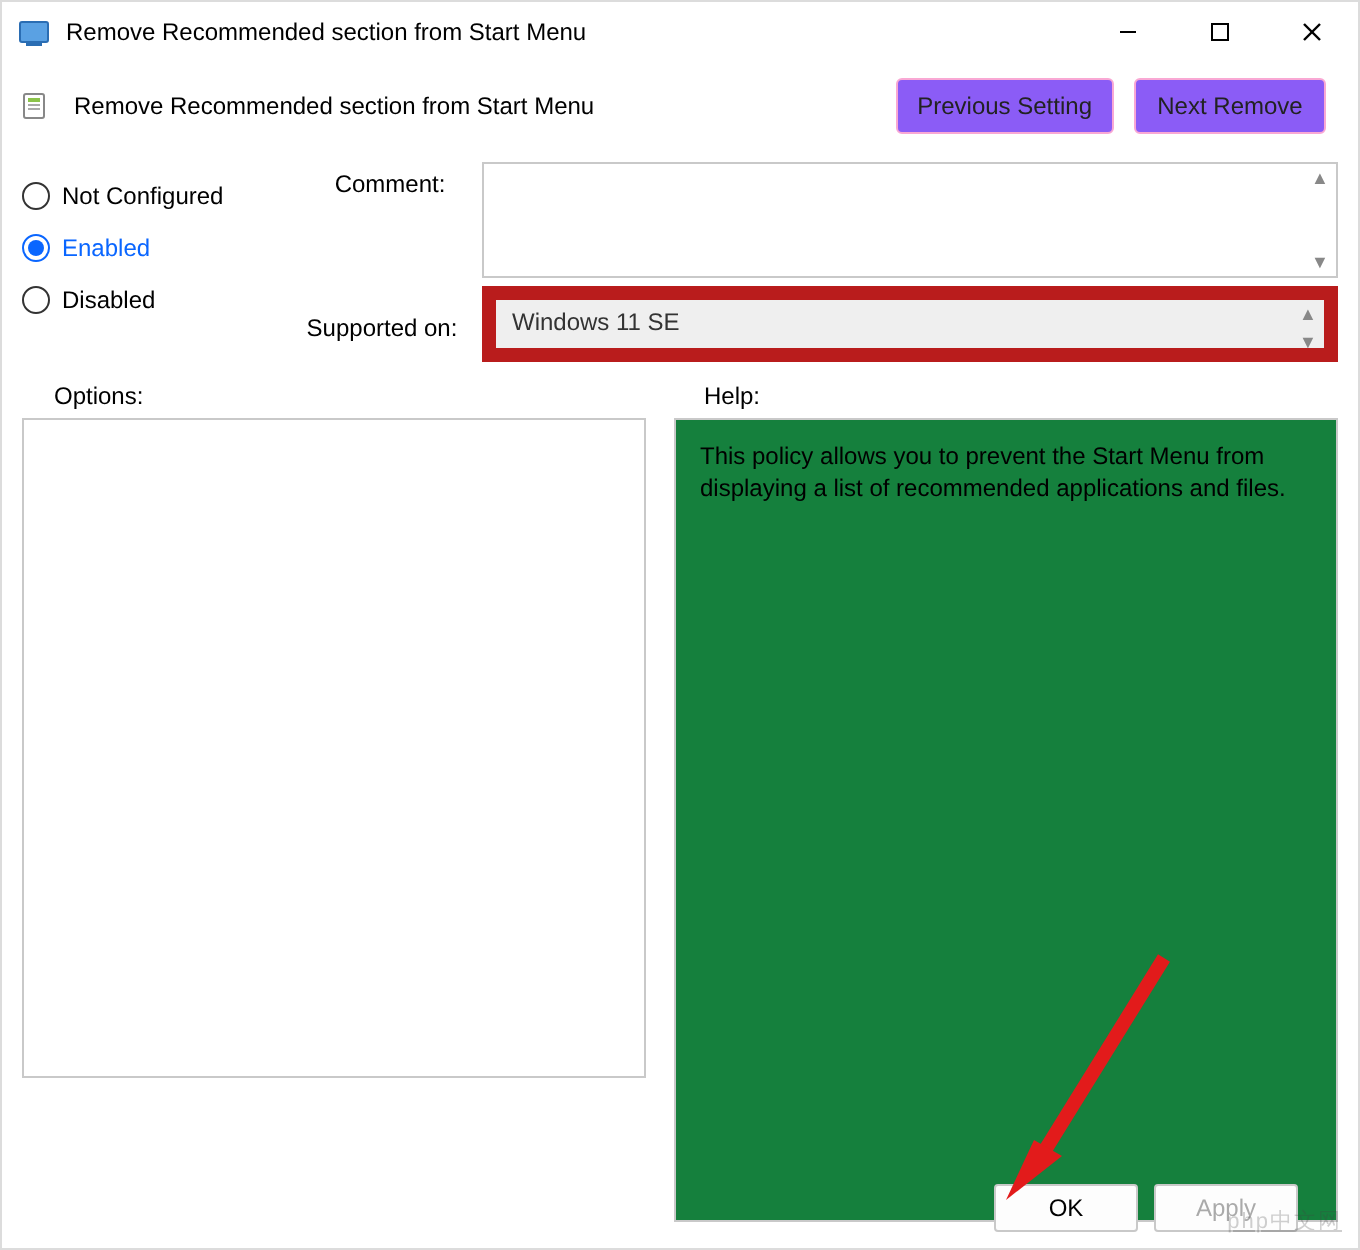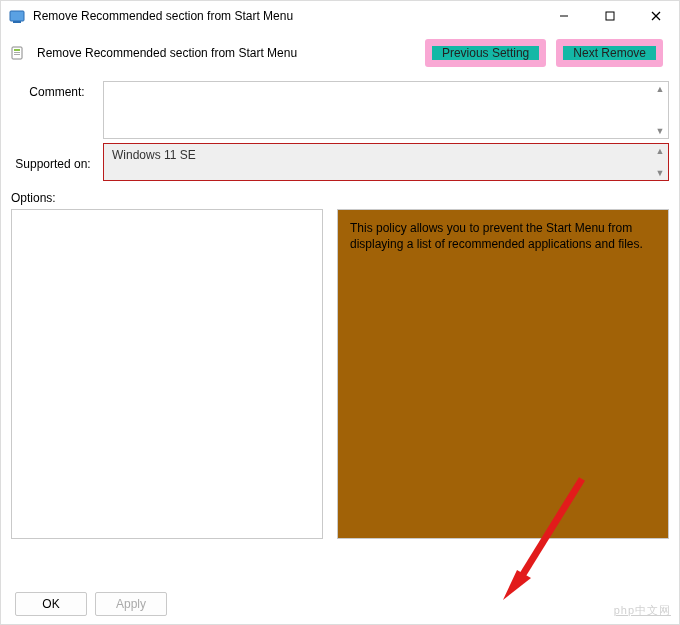--- a/index.html
+++ b/index.html
@@ -8,48 +8,48 @@
     .titlebar { height: 30px; display: flex; align-items: center; padding-left: 8px; }
     .titlebar .title-icon { width: 16px; height: 16px; margin-right: 8px; display: flex; align-items: center; justify-content: center; }
     .titlebar .title-text { flex: 1; }
     .title-controls { display: flex; height: 100%; }
     .title-btn { width: 46px; height: 30px; display: flex; align-items: center; justify-content: center; cursor: pointer; }
 
     .header-row { display: flex; align-items: center; padding: 8px 10px 10px 10px; }
     .header-row .policy-icon { width: 16px; height: 16px; margin-right: 10px; display: flex; align-items: center; justify-content: center; }
     .header-row .policy-title { flex: 1; }
     .header-nav { display: flex; gap: 10px; margin-right: 6px; }
-    .nav-btn { height: 28px; min-width: 96px; border: 7px solid #f9a8d4; border-radius: 3px; background: #14b8a6; color: #222; cursor: pointer; padding: 0 10px; }
+    .nav-btn { height: 28px; min-width: 96px; border: 1px solid #f9a8d4; border-radius: 3px; background: #8b5cf6; color: #222; cursor: pointer; padding: 0 10px; }
 
     .config-row { display: flex; padding: 4px 10px 0 10px; }
     .radio-col { width: 138px; padding-top: 4px; }
     .radio-item { display: flex; align-items: center; height: 26px; gap: 6px; cursor: pointer; }
     .radio-outer { width: 14px; height: 14px; border-radius: 50%; border: 1px solid #333; display: flex; align-items: center; justify-content: center; }
     .radio-item.selected .radio-outer { border-color: #0a66ff; }
     .radio-inner { width: 8px; height: 8px; border-radius: 50%; background: #0a66ff; display: none; }
     .radio-item.selected .radio-inner { display: block; }
     .radio-item.selected .radio-label { color: #0a66ff; }
 
     .fields-col { flex: 1; display: grid; grid-template-columns: 92px 1fr; grid-template-rows: auto auto; row-gap: 4px; align-items: start; }
     .field-label { padding-top: 4px; text-align: center; }
     .comment-box { height: 58px; border: 1px solid #c9c9c9; background: #fff; position: relative; }
-    .supported-box { height: 38px; border: 1px solid #b91c1c; background: #efefef; position: relative; color: #333; padding: 4px 8px; }
+    .supported-box { height: 38px; border: 7px solid #b91c1c; background: #efefef; position: relative; color: #333; padding: 4px 8px; }
     .tiny-scroll { position: absolute; right: 0; top: 0; bottom: 0; width: 16px; display: flex; flex-direction: column; justify-content: space-between; align-items: center; }
     .tiny-arrow { color: #888; font-size: 9px; line-height: 10px; padding: 2px 0; user-select: none; }
 
-    .mid-labels { display: flex; padding: 10px 10px 4px 10px; }
+    .mid-labels { display: flex; padding: 10px 10px 4px 26px; }
     .mid-labels .opt-label { width: 325px; }
     .mid-labels .help-label { flex: 1; }
 
     .panes { display: flex; padding: 0 10px; gap: 14px; }
     .options-pane { width: 312px; height: 330px; border: 1px solid #c9c9c9; background: #fff; }
-    .help-pane { flex: 1; height: 330px; border: 1px solid #c9c9c9; background: #a16207; padding: 10px 12px; line-height: 1.35; overflow: hidden; }
+    .help-pane { flex: 1; height: 402px; border: 1px solid #c9c9c9; background: #15803d; padding: 10px 12px; line-height: 1.35; overflow: hidden; }
     .help-pane p { margin-bottom: 12px; }
 
-    .footer { position: absolute; bottom: 0; left: 0; right: 16px; height: 40px; display: flex; align-items: center; padding: 0 14px; gap: 8px; }
+    .footer { position: absolute; bottom: 0; left: 0; right: 16px; height: 40px; display: flex; align-items: center; justify-content: flex-end; padding: 0 14px; gap: 8px; }
     .dlg-btn { height: 24px; min-width: 72px; border: 1px solid #c9c9c9; background: #fdfdfd; border-radius: 2px; cursor: pointer; }
     .dlg-btn.disabled { color: #aaa; cursor: default; }
 
     .arrow-annot { position: absolute; right: 82px; bottom: 20px; pointer-events: none; }
     .watermark { position: absolute; right: 8px; bottom: 6px; opacity: 0.25; font-size: 11px; color: #444; letter-spacing: 1px; pointer-events: none; text-decoration: underline; }
   </style>
 </head>
 <body>
 
 <div class="titlebar">
@@ -90,20 +90,36 @@
       </svg>
   </span>
   <span class="policy-title">Remove Recommended section from Start Menu</span>
   <div class="header-nav">
     <button class="nav-btn">Previous Setting</button>
     <button class="nav-btn">Next Remove</button>
   </div>
 </div>
 
 <div class="config-row">
+  <div class="radio-col">
+    <div class="radio-item">
+      <span class="radio-outer"></span>
+      <span class="radio-label">Not Configured</span>
+    </div>
+    <div class="radio-item selected">
+      <span class="radio-outer">
+          <span class="radio-inner"></span>
+        </span>
+      <span class="radio-label">Enabled</span>
+    </div>
+    <div class="radio-item">
+      <span class="radio-outer"></span>
+      <span class="radio-label">Disabled</span>
+    </div>
+  </div>
   <div class="fields-col">
     <div class="field-label">Comment:</div>
     <div class="comment-box">
       <span></span>
       <div class="tiny-scroll">
         <span class="tiny-arrow">▲</span>
         <span class="tiny-arrow">▼</span>
       </div>
     </div>
     <div class="field-label" style="align-self:center;text-align:center;padding-right:8px;">Supported on:</div>
@@ -112,20 +128,21 @@
       <div class="tiny-scroll">
         <span class="tiny-arrow">▲</span>
         <span class="tiny-arrow">▼</span>
       </div>
     </div>
   </div>
 </div>
 
 <div class="mid-labels">
   <div class="opt-label">Options:</div>
+  <div class="help-label">Help:</div>
 </div>
 
 <div class="panes">
   <div class="options-pane"></div>
   <div class="help-pane">
     <p>This policy allows you to prevent the Start Menu from displaying a list of recommended applications and files.</p>
   </div>
 </div>
 
 <div class="footer">

